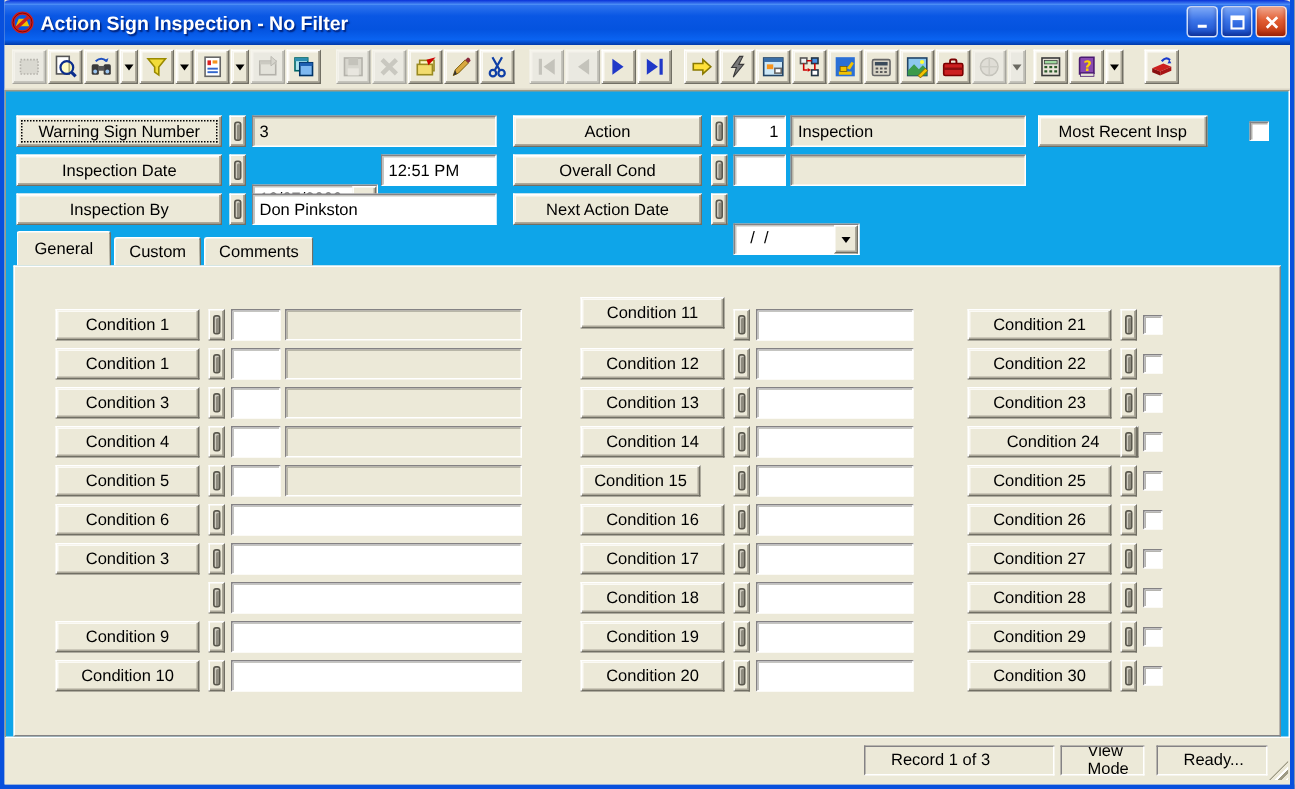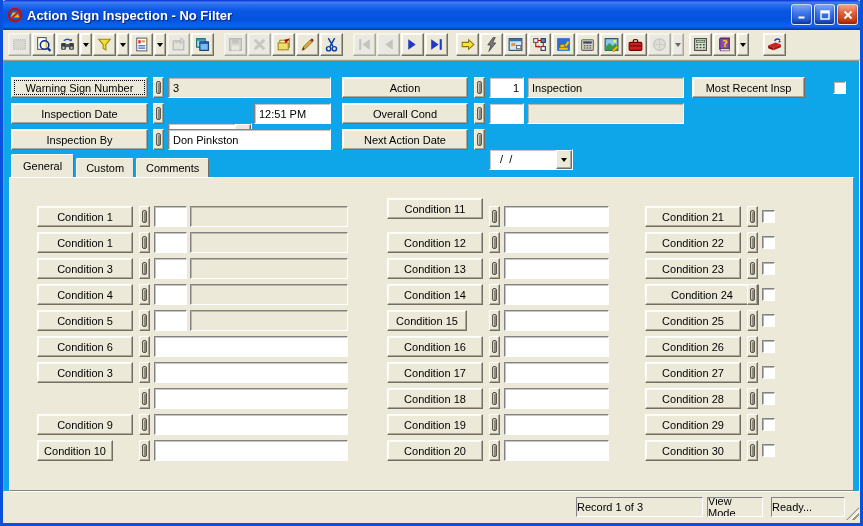--- a/index.html
+++ b/index.html
@@ -52,21 +52,21 @@
     box-shadow:inset 1px 1px 0 rgba(90,88,78,.45);}
   .tabs{position:absolute;left:7px;top:94px;height:22px;display:flex;align-items:flex-end;z-index:2;}
   .tab{position:relative;height:19px;padding:0 9px;background:#ECE9D8;border:1px solid;
     border-color:#FFF #716F64 #ECE9D8 #FFF;border-bottom:none;border-radius:2px 2px 0 0;
     display:flex;align-items:center;margin-right:2px;}
   .tab.active{height:23px;z-index:3;padding:0 11px;}
   .tabpanel{position:absolute;left:5px;top:116px;width:845px;height:314px;
     border:1px solid;border-color:#FFF #848284 #848284 #FFF;background:#ECE9D8;}
   .statusbar{position:absolute;left:0;top:492px;width:857px;height:31px;background:#ECE9D8;}
   .spanel{position:absolute;top:5px;height:20px;border:1px solid;border-color:#848284 #FFF #FFF #848284;
-    display:flex;align-items:center;padding-left:0;overflow:hidden;}
+    display:flex;align-items:center;padding-left:17px;overflow:hidden;}
   .grip{position:absolute;right:1px;bottom:3px;width:13px;height:13px;
     background:repeating-linear-gradient(135deg,#ECE9D8 0 2px,#FFF 2px 3px,#9D9A84 3px 5px);
     clip-path:polygon(100% 0,100% 100%,0 100%);}
 </style>
 </head>
 <body>
 
 <div class="window">
 
   <div class="titlebar">
@@ -539,21 +539,21 @@
           <i></i>
         </div>
         <input class="field" style="left: 144px; top: 210px; width: 194px;" value="">
         <div class="fieldbtn" style="left:27px;top:236px;width:96px">
           <span>Condition 9</span>
         </div>
         <div class="indicator" style="left:129px;top:236px">
           <i></i>
         </div>
         <input class="field" style="left: 144px; top: 236px; width: 194px;" value="">
-        <div class="fieldbtn" style="left:27px;top:262px;width:76px">
+        <div class="fieldbtn" style="left:27px;top:262px;width:96px">
           <span>Condition 10</span>
         </div>
         <div class="indicator" style="left:129px;top:262px">
           <i></i>
         </div>
         <input class="field" style="left: 144px; top: 262px; width: 194px;" value="">
         <div class="fieldbtn" style="left:377px;top:20px;width:96px">
           <span>Condition 11</span>
         </div>
         <div class="indicator" style="left:479px;top:28px">

